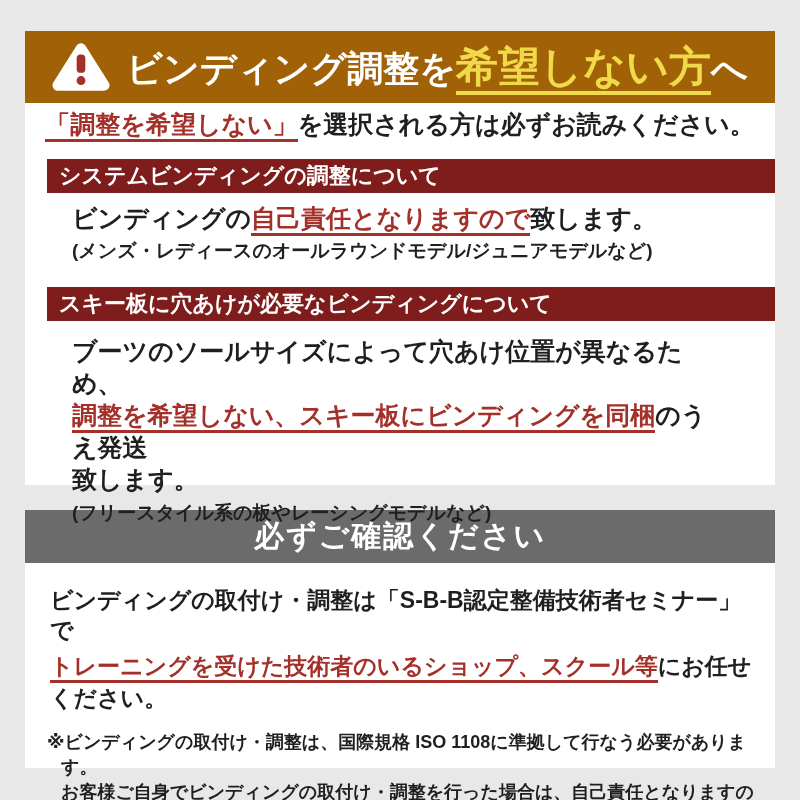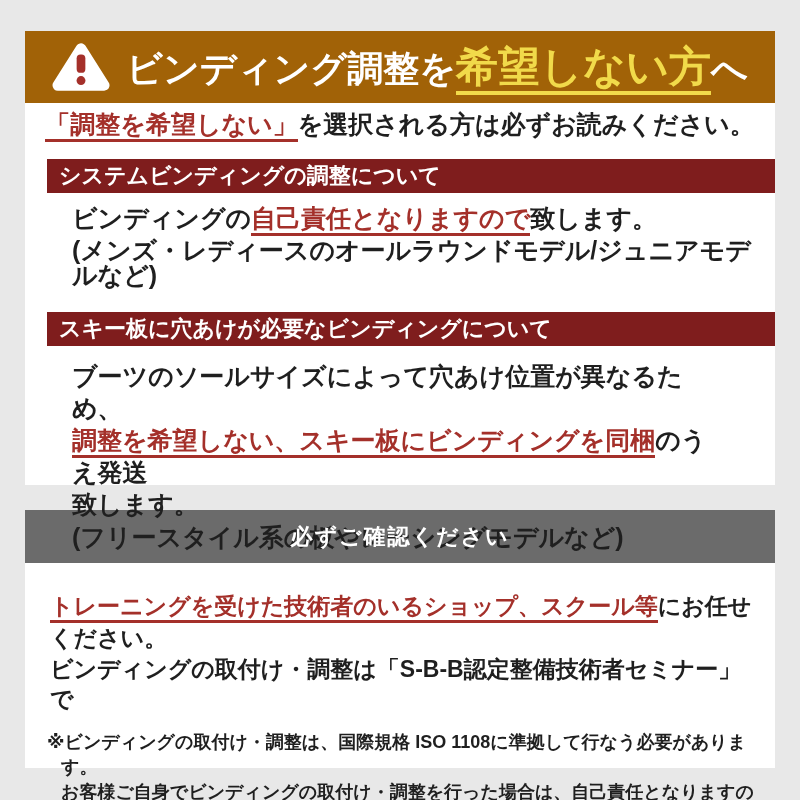--- a/index.html
+++ b/index.html
@@ -38,29 +38,29 @@
     color:#a4302a;
     border-bottom:3px solid #a4302a;padding-bottom:1px;
   }
 
   .subbanner{
     margin-left:22px;margin-top:20px;height:34px;line-height:34px;
     background:#7f1d1d;color:#ffffff;font-size:22px;
     padding-left:12px;white-space:nowrap;overflow:hidden;
   }
   .bodyline{margin:10px 0 0 47px;font-size:25px;line-height:30px;}
-  .note{margin:5px 0 0 47px;font-size:25px;line-height:25px;font-weight:bold;}
+  .note{margin:5px 0 0 47px;font-size:19px;line-height:25px;font-weight:bold;}
   .subbanner2{margin-top:24px;}
   .para{margin:14px 47px 0 47px;font-size:25px;line-height:32px;}
 
   
   .graybanner{
     height:53px;background:#6b6b6b;color:#ffffff;
     display:flex;align-items:center;justify-content:center;
-    font-size:22px;letter-spacing:2px;
+    font-size:30px;letter-spacing:2px;
   }
   .panel2{height:205px;padding:22px 20px 0 25px;}
   .cline{font-size:23px;line-height:30px;}
   .cline2{margin-top:5px;line-height:32px;}
   .footnote{
     margin-top:16px;margin-left:-3px;
     font-size:18px;line-height:25px;font-weight:bold;
     padding-left:14px;
   }
   .footnote .fline{display:block;}
@@ -100,22 +100,22 @@
 
     <div class="note">(フリースタイル系の板やレーシングモデルなど)</div>
 
   </div>
 
   <div class="spacer"></div>
 
   <div class="graybanner">必ずご確認ください</div>
 
   <div class="panel panel2">
+    <div class="cline">ビンディングの取付け・調整は「S-B-B認定整備技術者セミナー」で</div>
     <div class="cline cline2"><span class="red-ul">トレーニングを受けた技術者のいるショップ、スクール等</span><span>にお任せください。</span></div>
-    <div class="cline">ビンディングの取付け・調整は「S-B-B認定整備技術者セミナー」で</div>
     <div class="footnote">
       <span class="fline first">※ビンディングの取付け・調整は、国際規格 ISO 1108に準拠して行なう必要があります。</span>
       <span class="fline">お客様ご自身でビンディングの取付け・調整を行った場合は、自己責任となりますので</span>
 
     </div>
   </div>
 
 </div>
 
 </body></html>

